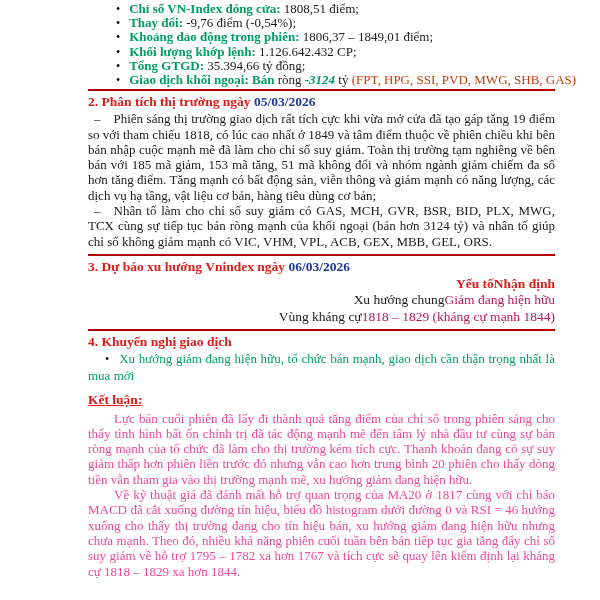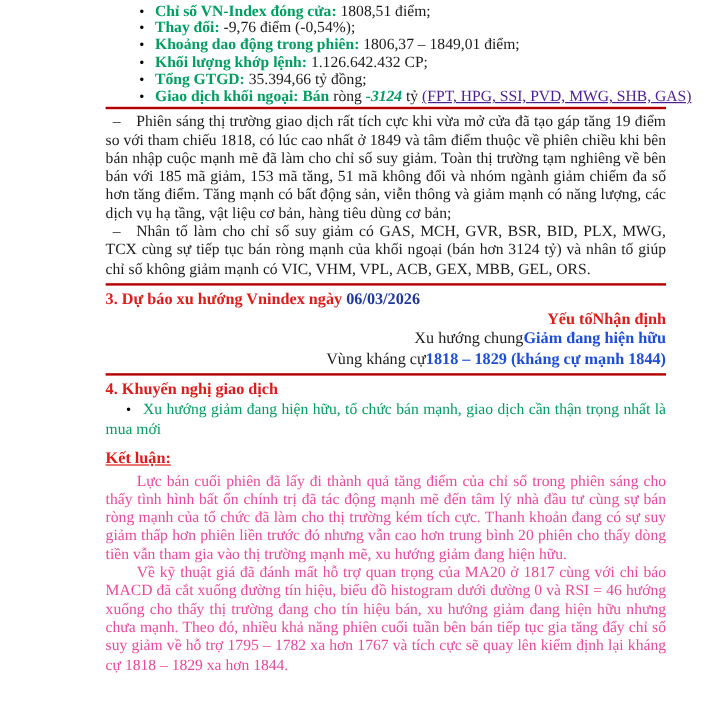--- a/index.html
+++ b/index.html
@@ -9,38 +9,38 @@
   }
   .page{padding:2px 45px 0 88px;}
 
   
   .summary{list-style:none;margin:0;padding:0 0 0 28px;}
   .summary li{font-size:13px;line-height:14.2px;white-space:nowrap;}
   .summary li .dot{color:#000;margin-right:9px;font-size:12px;}
   .lbl{color:#009E60;font-weight:bold;}
   .val{color:#1b1b1b;}
   .grn{color:#009E60;font-weight:bold;font-style:italic;}
-  .tick{color:#4c1d95;text-decoration:underline;}
+  .tick{color:#c2410c;}
 
   .divider{border:none;border-top:2px solid #B40000;margin:2px 0 2px 0;}
 
   .h{font-size:13.5px;font-weight:bold;line-height:16px;margin:3px 0 1px 0;}
   .h .red{color:#DE1B17;}
   .h .blue{color:#1F3899;}
 
   .para{margin:0;text-align:justify;font-size:13px;line-height:15.3px;text-indent:6px;}
 
   
   .tbl{font-size:13.5px;margin:1px 0 2px 0;}
   .trow{display:flex;justify-content:flex-end;line-height:16.5px;}
   .trow .c1{text-align:left;}
   .trow .c2{text-align:right;}
   .thead .c1{padding-left:24px;color:#DE1B17;font-weight:bold;}
   .thead .c2{color:#DE1B17;font-weight:bold;}
-  .assess{color:#1d4ed8;font-weight:bold;}
+  .assess{color:#be185d;font-weight:normal;}
 
   
   .sb{font-size:13px;line-height:15.6px;text-align:justify;text-indent:17px;margin:0;}
   .sb .dot{color:#000;margin-right:10px;font-size:12px;text-indent:0;}
   .sb .greentext{color:#009E60;}
   .hl{background:#FFFF00;color:#DE1B17;font-weight:bold;}
   .bold-tickers{font-weight:bold;color:#111;}
 
   
   .kl{color:#DE1B17;font-weight:bold;text-decoration:underline;font-size:13.5px;margin:8px 0 3px 0;}
@@ -55,20 +55,23 @@
     <li><span class="dot">•</span><span class="lbl">Chỉ số VN-Index đóng cửa:</span><span class="val"> 1808,51 điểm;</span></li>
     <li><span class="dot">•</span><span class="lbl">Thay đổi:</span><span class="val"> -9,76 điểm (-0,54%);</span></li>
     <li><span class="dot">•</span><span class="lbl">Khoảng dao động trong phiên:</span><span class="val"> 1806,37 – 1849,01 điểm;</span></li>
     <li><span class="dot">•</span><span class="lbl">Khối lượng khớp lệnh:</span><span class="val"> 1.126.642.432 CP;</span></li>
     <li><span class="dot">•</span><span class="lbl">Tổng GTGD:</span><span class="val"> 35.394,66 tỷ đồng;</span></li>
     <li><span class="dot">•</span><span class="lbl">Giao dịch khối ngoại: Bán</span><span class="val"> ròng </span><span class="grn">-3124</span><span class="val"> tỷ </span><span class="tick">(FPT, HPG, SSI, PVD, MWG, SHB, GAS)</span></li>
   </ul>
 
   <hr class="divider">
 
+  <div class="h">
+    <span class="red">2. Phân tích thị trường ngày </span><span class="blue">05/03/2026</span>
+  </div>
   <p class="para">– Phiên sáng thị trường giao dịch rất tích cực khi vừa mở cửa đã tạo gáp tăng 19 điểm so với tham chiếu 1818, có lúc cao nhất ở 1849 và tâm điểm thuộc về phiên chiều khi bên bán nhập cuộc mạnh mẽ đã làm cho chỉ số suy giảm. Toàn thị trường tạm nghiêng về bên bán với 185 mã giảm, 153 mã tăng, 51 mã không đổi và nhóm ngành giảm chiếm đa số hơn tăng điểm. Tăng mạnh có bất động sản, viễn thông và giảm mạnh có năng lượng, các dịch vụ hạ tầng, vật liệu cơ bản, hàng tiêu dùng cơ bản;</p>
   <p class="para">– Nhân tố làm cho chỉ số suy giảm có GAS, MCH, GVR, BSR, BID, PLX, MWG, TCX cùng sự tiếp tục bán ròng mạnh của khối ngoại (bán hơn 3124 tỷ) và nhân tố giúp chỉ số không giảm mạnh có VIC, VHM, VPL, ACB, GEX, MBB, GEL, ORS.</p>
 
   <hr class="divider" style="margin-top:5px;">
 
   <div class="h">
     <span class="red">3. Dự báo xu hướng Vnindex ngày </span><span class="blue">06/03/2026</span>
   </div>
 
   <div class="tbl">

